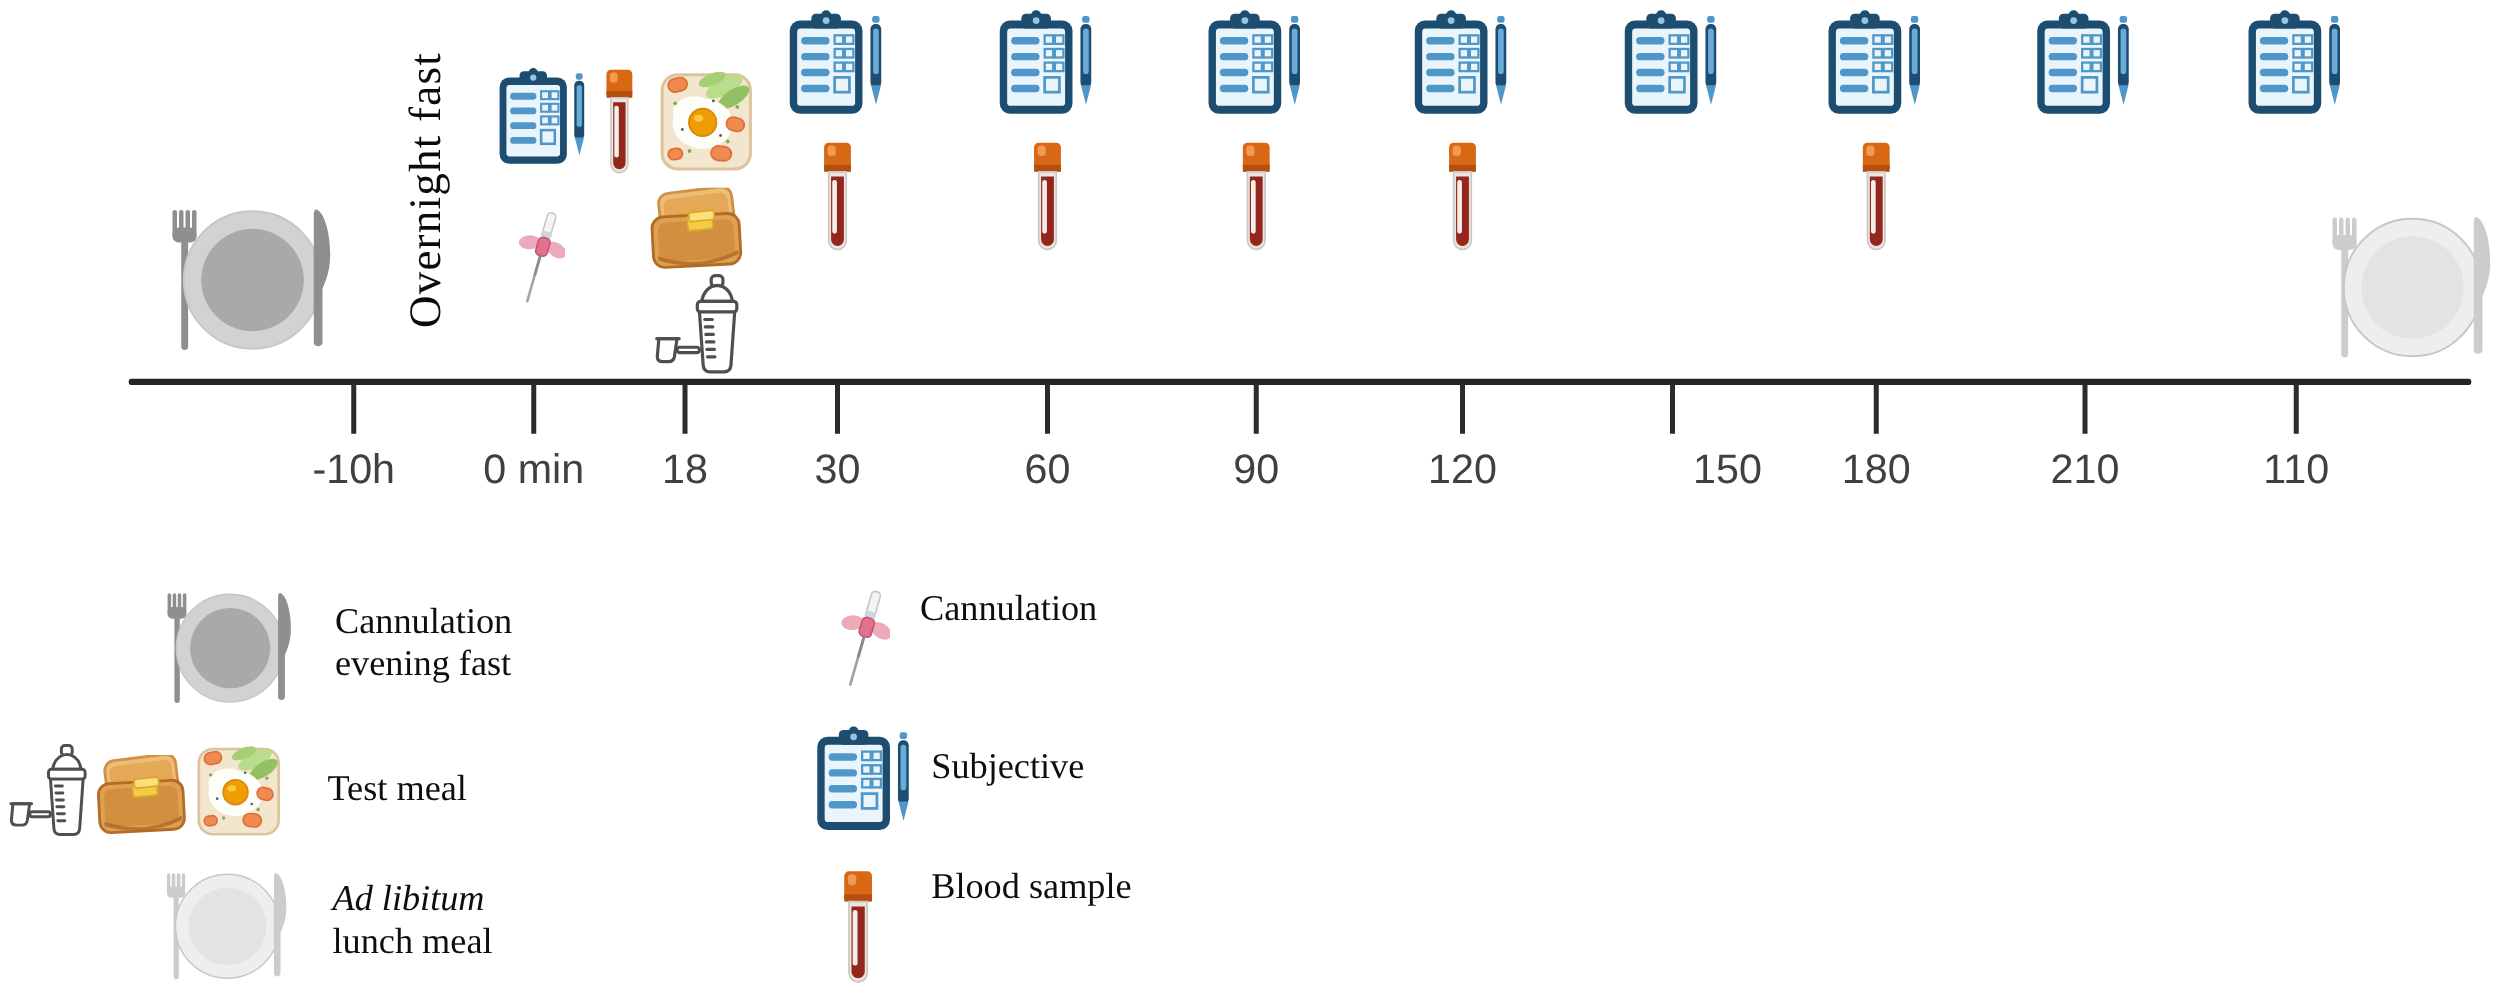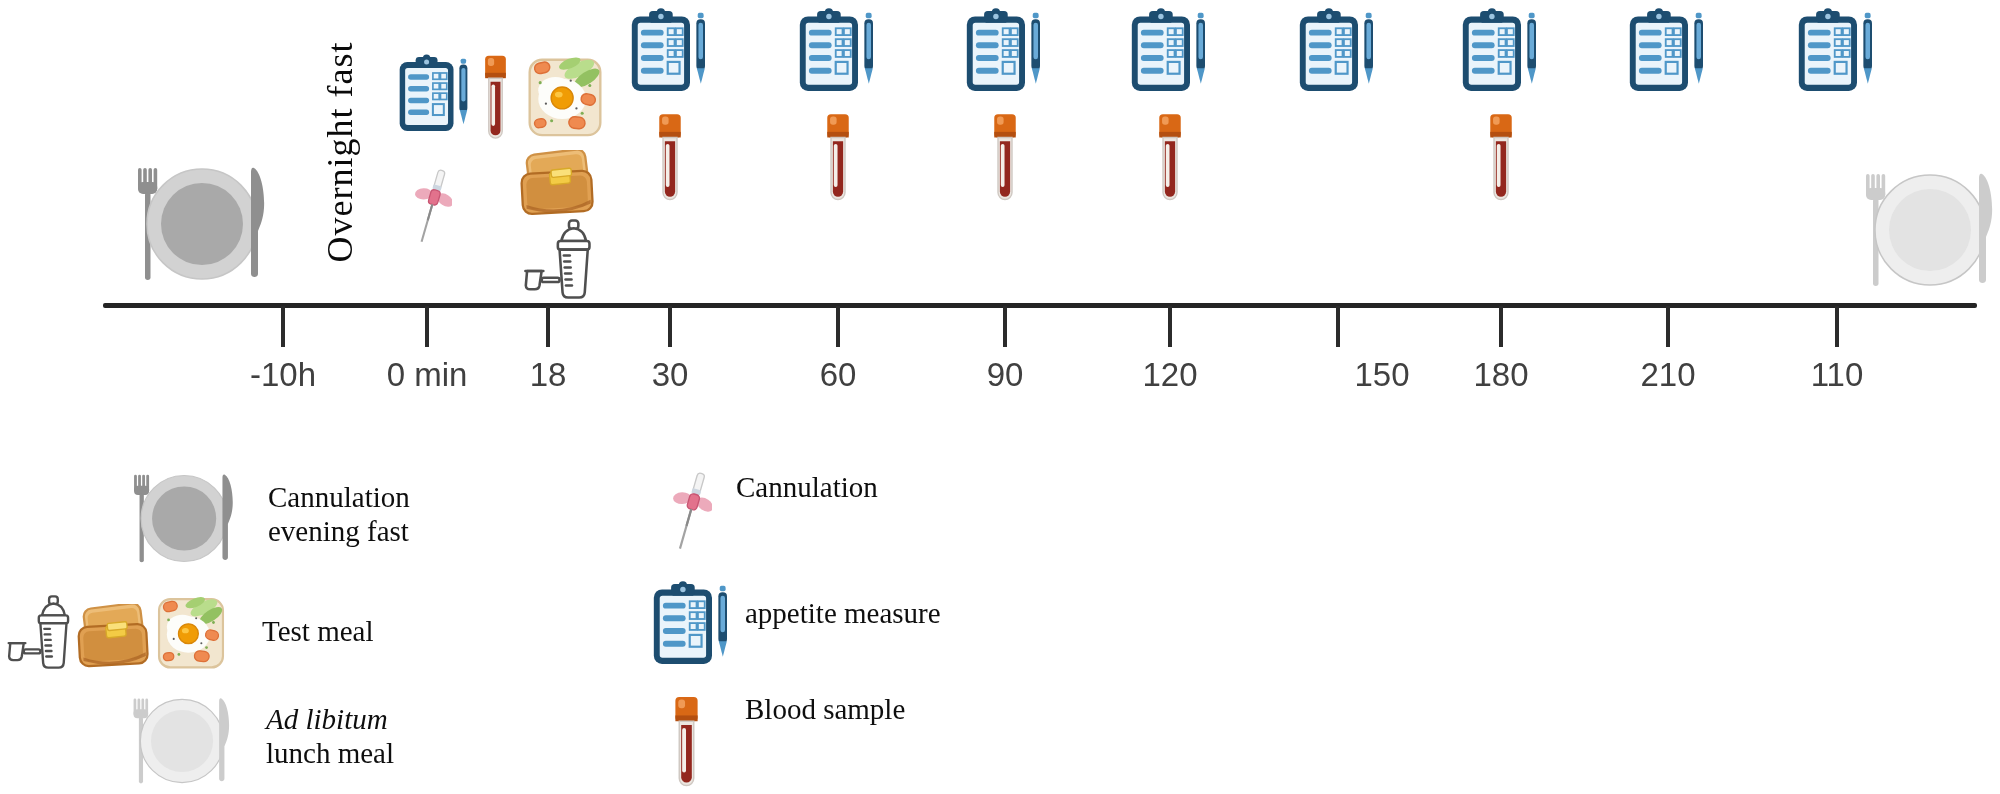--- a/index.html
+++ b/index.html
@@ -353,21 +353,21 @@
     </div>
   </div>
 
   <div>
     <div class="icon" style="left:652px;top:580px;width:80px;height:88px">
         <svg>
           <use href="#sym-clipboard"></use>
         </svg>
       </div>
     <div class="legend-text" style="left:745px;top:596px">
-      <div class="l2">appetite measure</div>
+      <div class="l1">Subjective</div>
     </div>
   </div>
 
   <div>
     <div class="icon" style="left:672px;top:696px;width:29px;height:93px">
         <svg>
           <use href="#sym-tube"></use>
         </svg>
       </div>
     <div class="legend-text" style="left:745px;top:692px">

